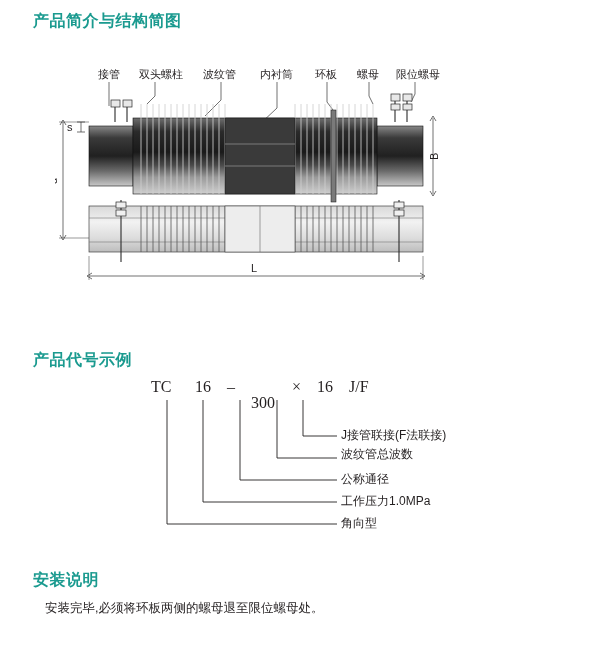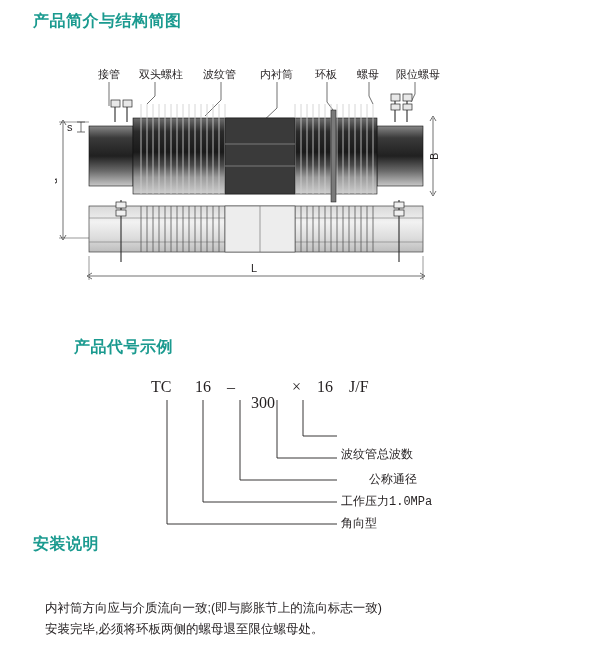--- a/index.html
+++ b/index.html
@@ -17,22 +17,22 @@
   }
 
   .section-title {
     font-size: 16px;
     font-weight: bold;
     color: #1a9a8f;
     letter-spacing: 0.5px;
   }
 
   #sec1-title { position: absolute; left: 33px; top: 11px; }
-  #sec2-title { position: absolute; left: 33px; top: 337px; margin-left: 41px; }
-  #sec3-title { position: absolute; left: 33px; top: 534px; text-align: right; }
+  #sec2-title { position: absolute; left: 33px; top: 350px; }
+  #sec3-title { position: absolute; left: 33px; top: 570px; text-align: right; }
 
   
   #figure1 {
     position: absolute;
     left: 55px;
     top: 66px;
     width: 490px;
     height: 230px;
     text-align: right;
   }
@@ -295,22 +295,22 @@
   </svg>
 
   <span class="codechar" style="left:96px; top:0px;">TC</span>
   <span class="codechar" style="left:140px; top:0px;">16</span>
   <span class="codechar" style="left:172px; top:0px;">–</span>
   <span class="codechar" style="left:196px; top:16px;">300</span>
   <span class="codechar" style="left:237px; top:0px;">×</span>
   <span class="codechar" style="left:262px; top:0px;">16</span>
   <span class="codechar" style="left:294px; top:0px;">J/F</span>
 
+  <span class="codedesc" style="left:286px; top:49px;">J接管联接(F法联接)</span>
   <span class="codedesc" style="left:286px; top:68px;text-align:center;">波纹管总波数</span>
-  <span class="codedesc" style="left:286px; top:93px;margin-left:28px;">公称通径</span>
-  <span class="codedesc" style="left:286px; top:115px;font-family:Liberation Mono, monospace;">工作压力1.0MPa</span>
+  <span class="codedesc" style="left:286px; top:93px;">公称通径</span>
+  <span class="codedesc" style="left:286px; top:115px;">工作压力1.0MPa</span>
   <span class="codedesc" style="left:286px; top:137px;font-family:Liberation Serif, serif;">角向型</span>
 </div>
 
 <div id="install-notes">
-  <p>内衬筒方向应与介质流向一致;(即与膨胀节上的流向标志一致)</p>
   <p>安装完毕,必须将环板两侧的螺母退至限位螺母处。</p>
 </div>
 
 </body></html>

